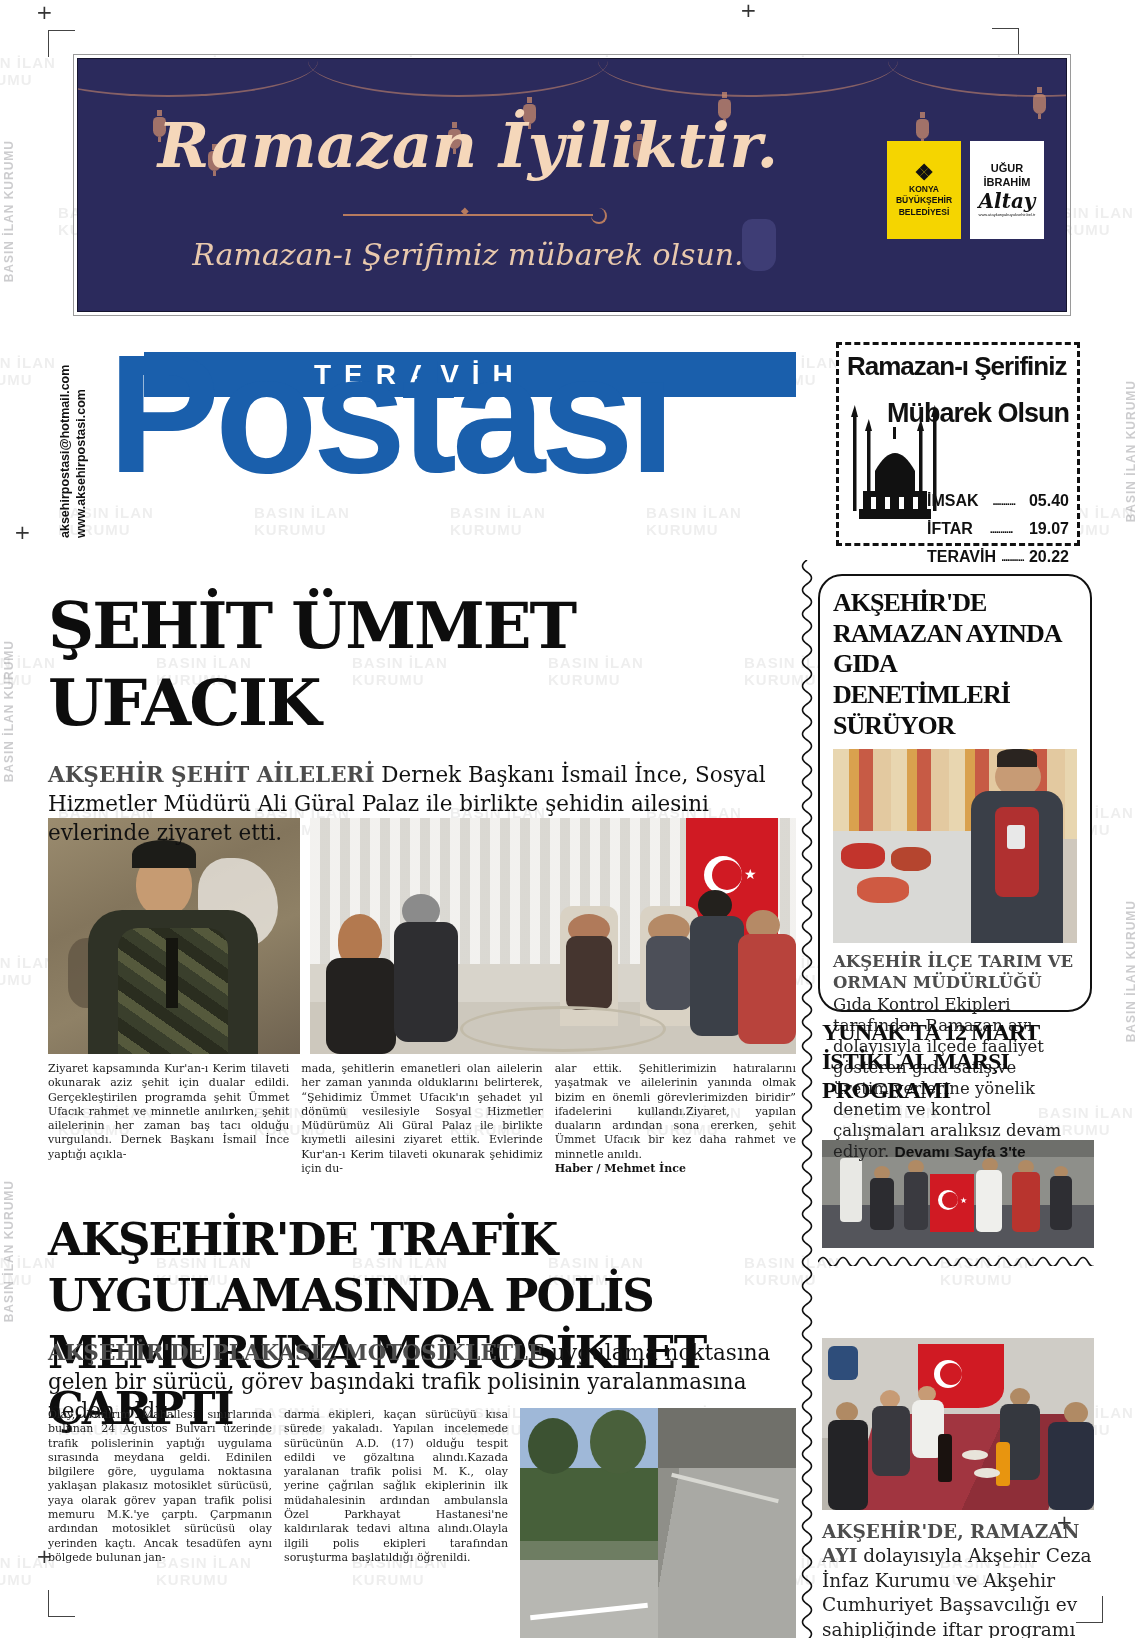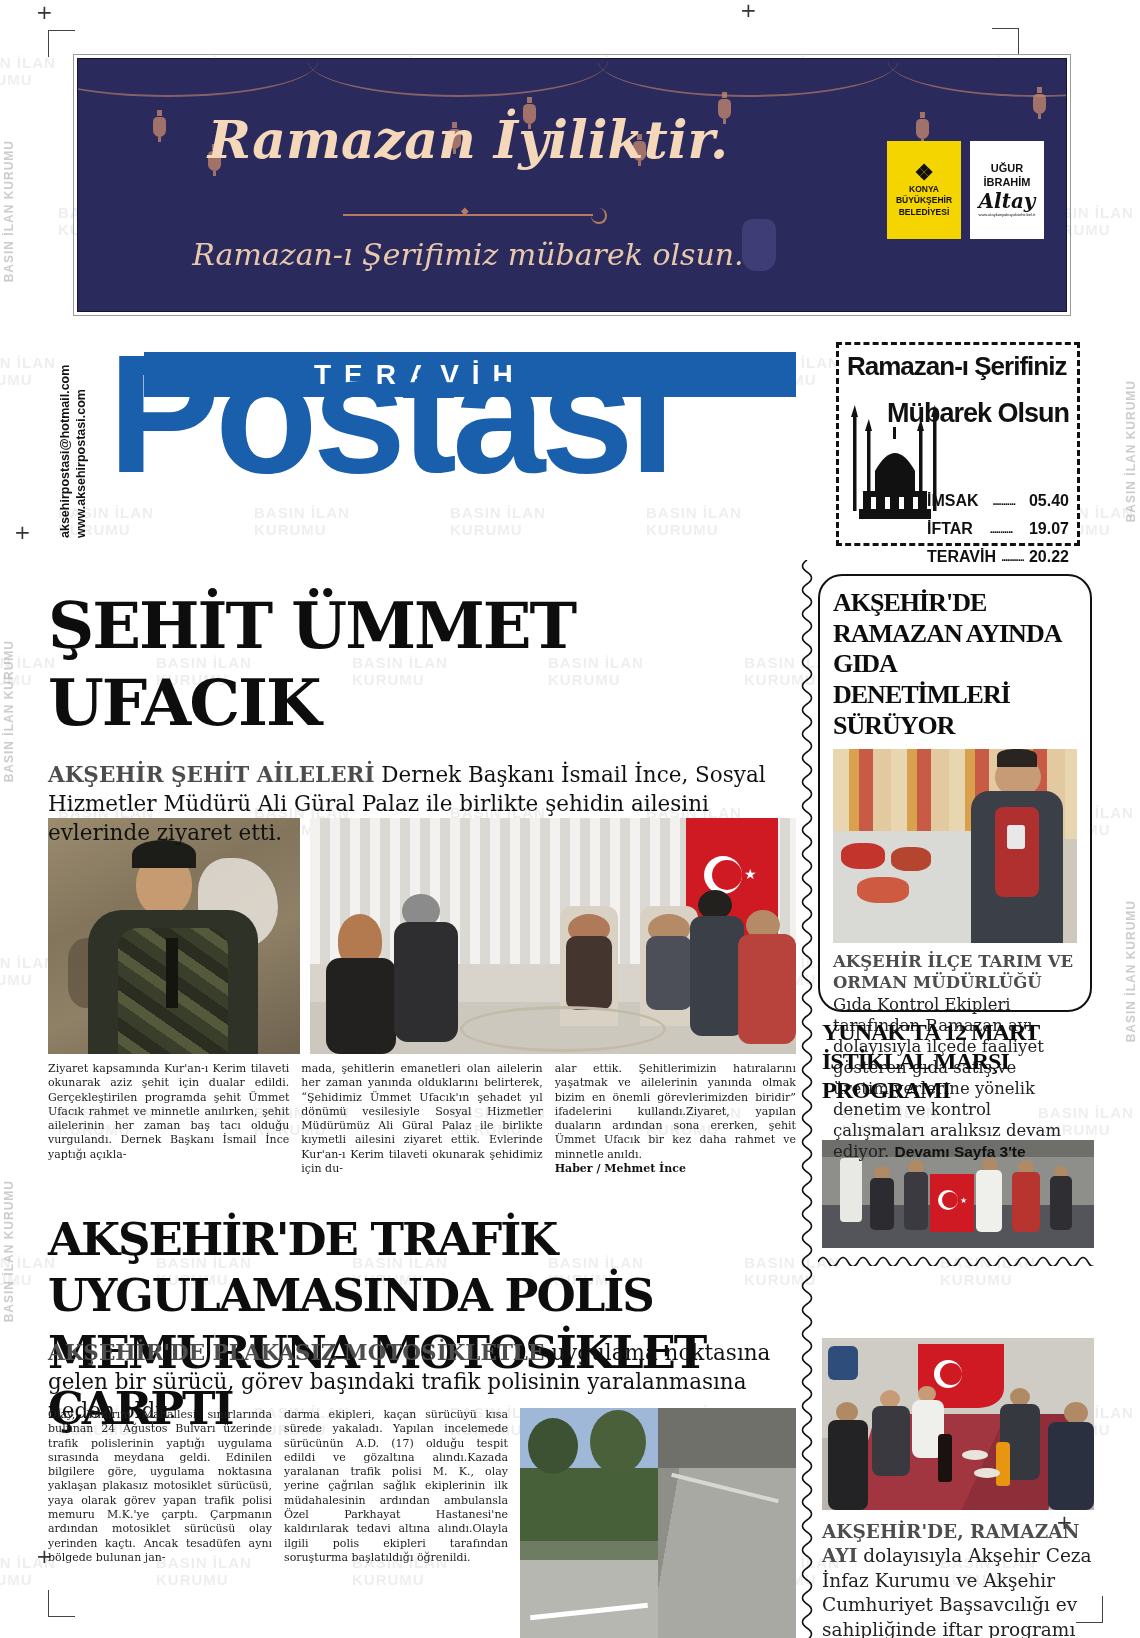--- a/index.html
+++ b/index.html
@@ -24,21 +24,21 @@
           border:1px solid #15142e;outline:1px solid #9a9a9a;outline-offset:3px;z-index:4;overflow:hidden;}
   .banner .garland{position:absolute;top:-34px;width:300px;height:70px;border:2px solid rgba(210,140,110,0.55);
           border-radius:50%;border-top:none;border-left:none;border-right:none;}
   .lantern{position:absolute;width:13px;height:20px;background:#c98b6e;border-radius:5px 5px 7px 7px;opacity:.75;}
   .lantern::before{content:"";position:absolute;top:-7px;left:4px;width:5px;height:6px;background:#c98b6e;}
   .lantern::after{content:"";position:absolute;bottom:-5px;left:5px;width:3px;height:5px;background:#c98b6e;}
   .big-lantern{position:absolute;width:34px;height:52px;background:#403f78;border-radius:10px 10px 14px 14px;opacity:.9;}
   .crescent-moon{position:absolute;width:34px;height:34px;border-radius:50%;
         box-shadow:-8px 6px 0 0 rgba(190,120,95,0.5);}
   .banner-title{position:absolute;left:70px;top:50px;width:640px;text-align:center;
-        font-family:"DejaVu Serif",serif;font-style:italic;font-weight:600;font-size:52px;color:#f5d7ba;}
+        font-family:"DejaVu Serif",serif;font-style:italic;font-weight:600;font-size:62px;color:#f5d7ba;}
   .banner-ornament{position:absolute;left:265px;top:155px;width:250px;height:2px;background:#b77b5f;}
   .banner-ornament::before{content:"◆";position:absolute;left:118px;top:-9px;color:#b77b5f;font-size:10px;}
   .banner-ornament::after{content:"";position:absolute;right:-14px;top:-6px;width:14px;height:14px;
         border:2px solid #b77b5f;border-radius:50%;border-left:none;border-top:none;}
   .banner-subtitle{position:absolute;left:70px;top:178px;width:640px;text-align:center;
         font-family:"DejaVu Serif",serif;font-style:italic;font-size:30px;color:#e9c9ad;}
   .banner-logos{position:absolute;right:22px;top:82px;display:flex;gap:9px;}
   .blogo{width:74px;height:98px;display:flex;flex-direction:column;align-items:center;justify-content:center;
         font-family:"Liberation Sans",sans-serif;text-align:center;}
   .blogo.benim{background:#0d0d0d;border:2px solid #c8a24a;color:#fff;font-weight:bold;font-size:14px;line-height:1.25;}

